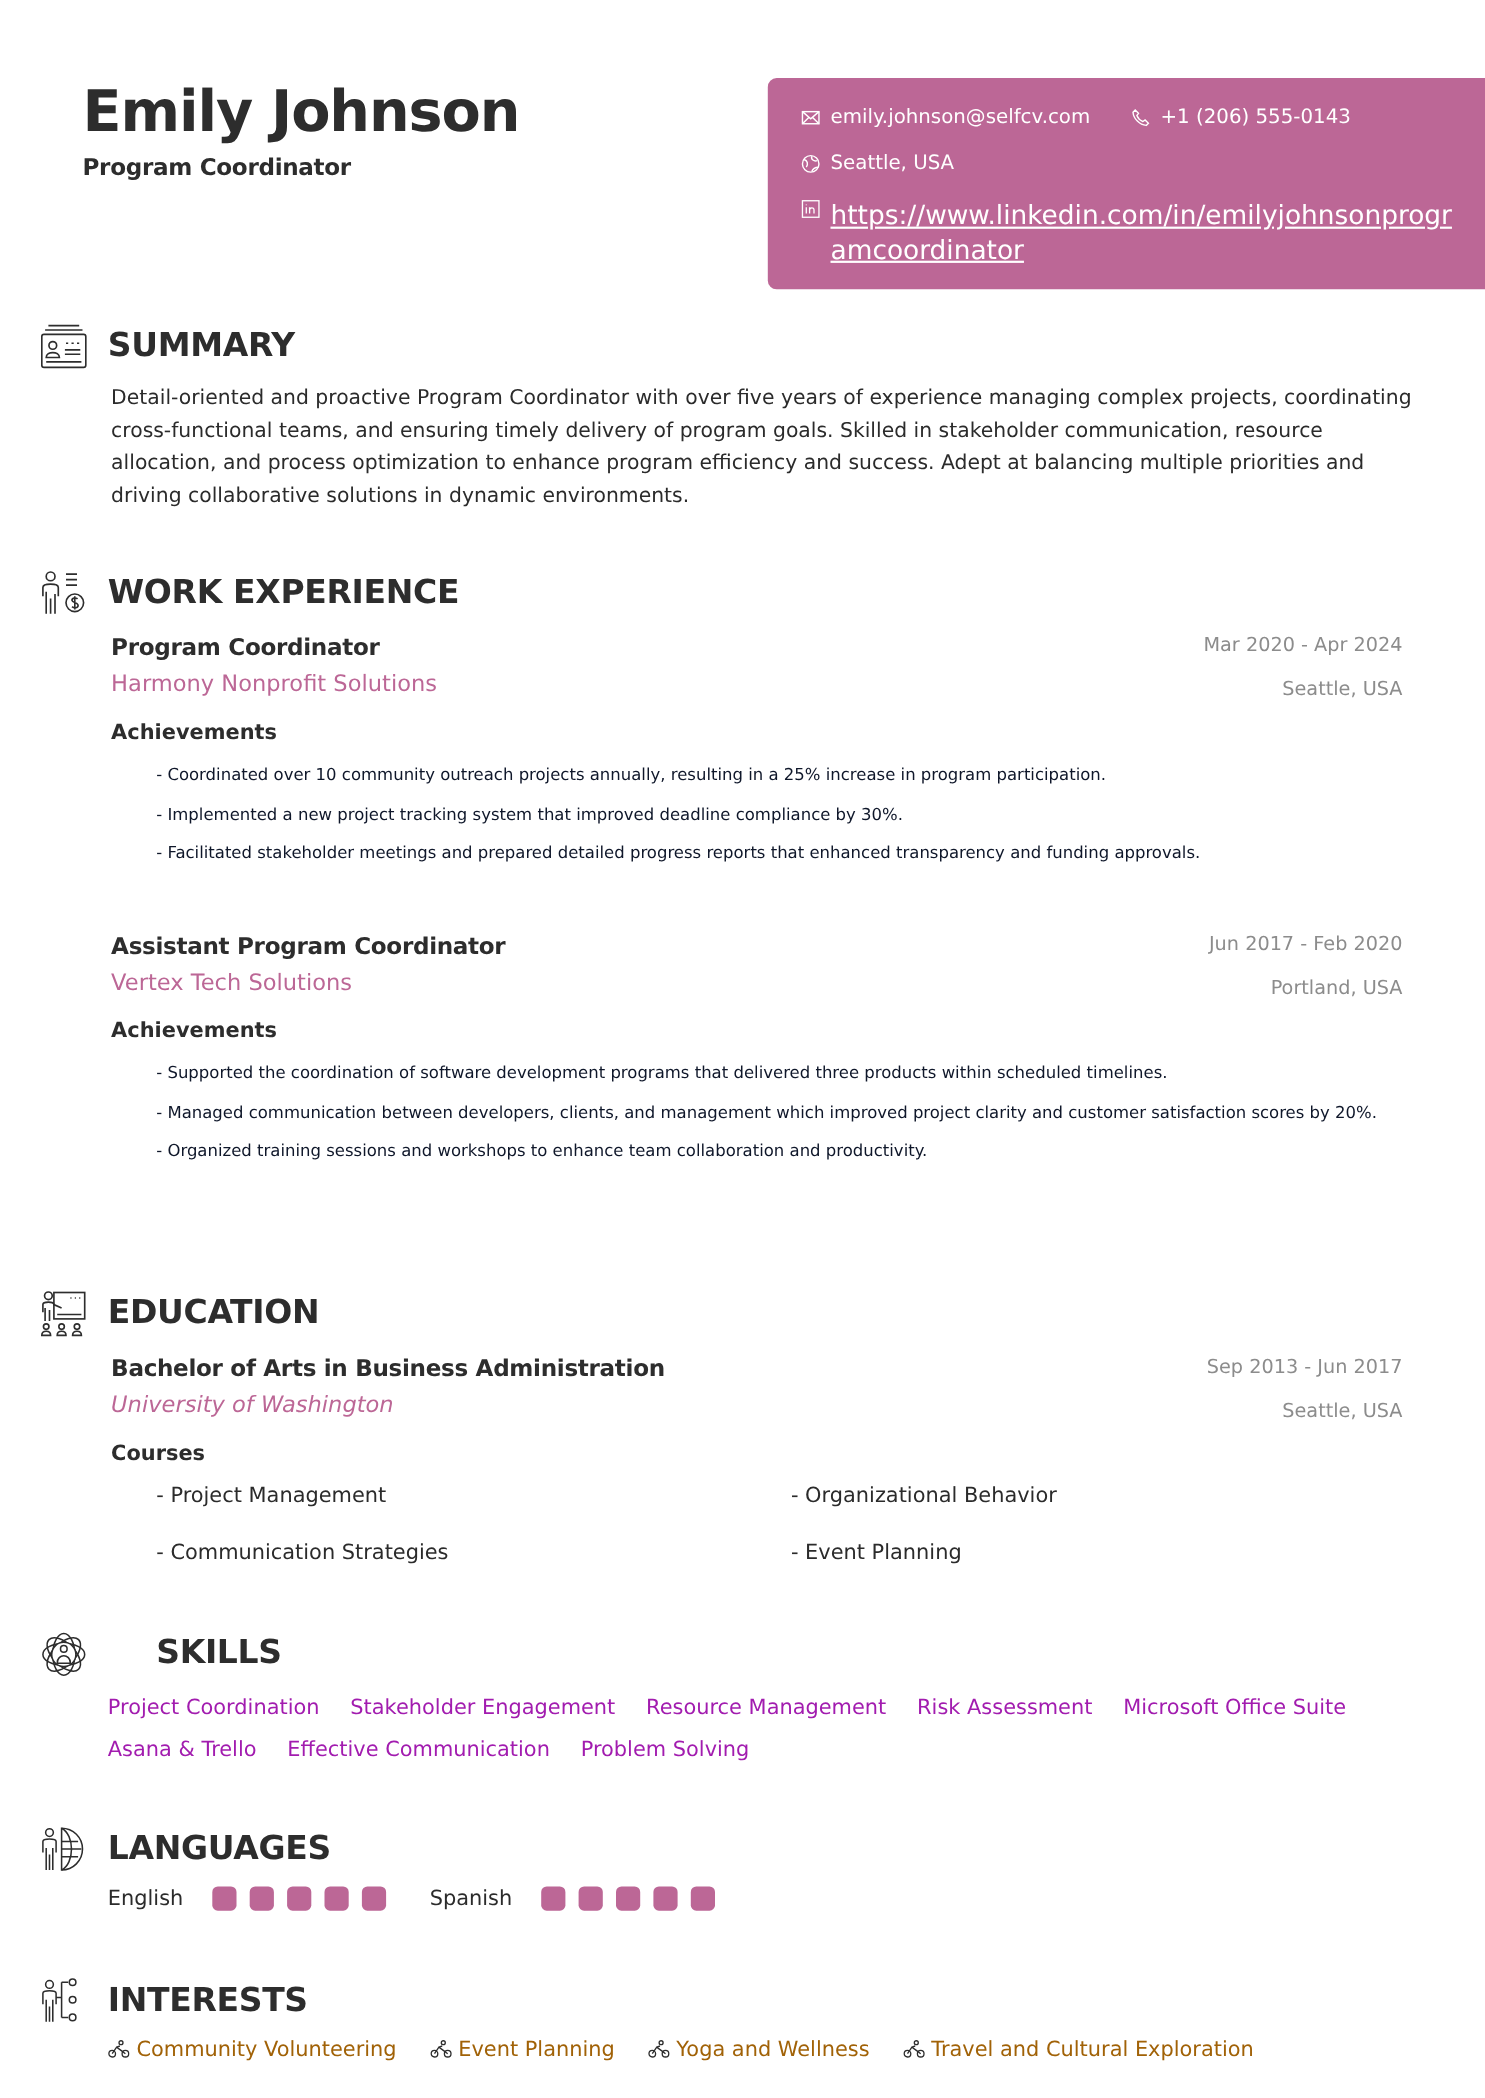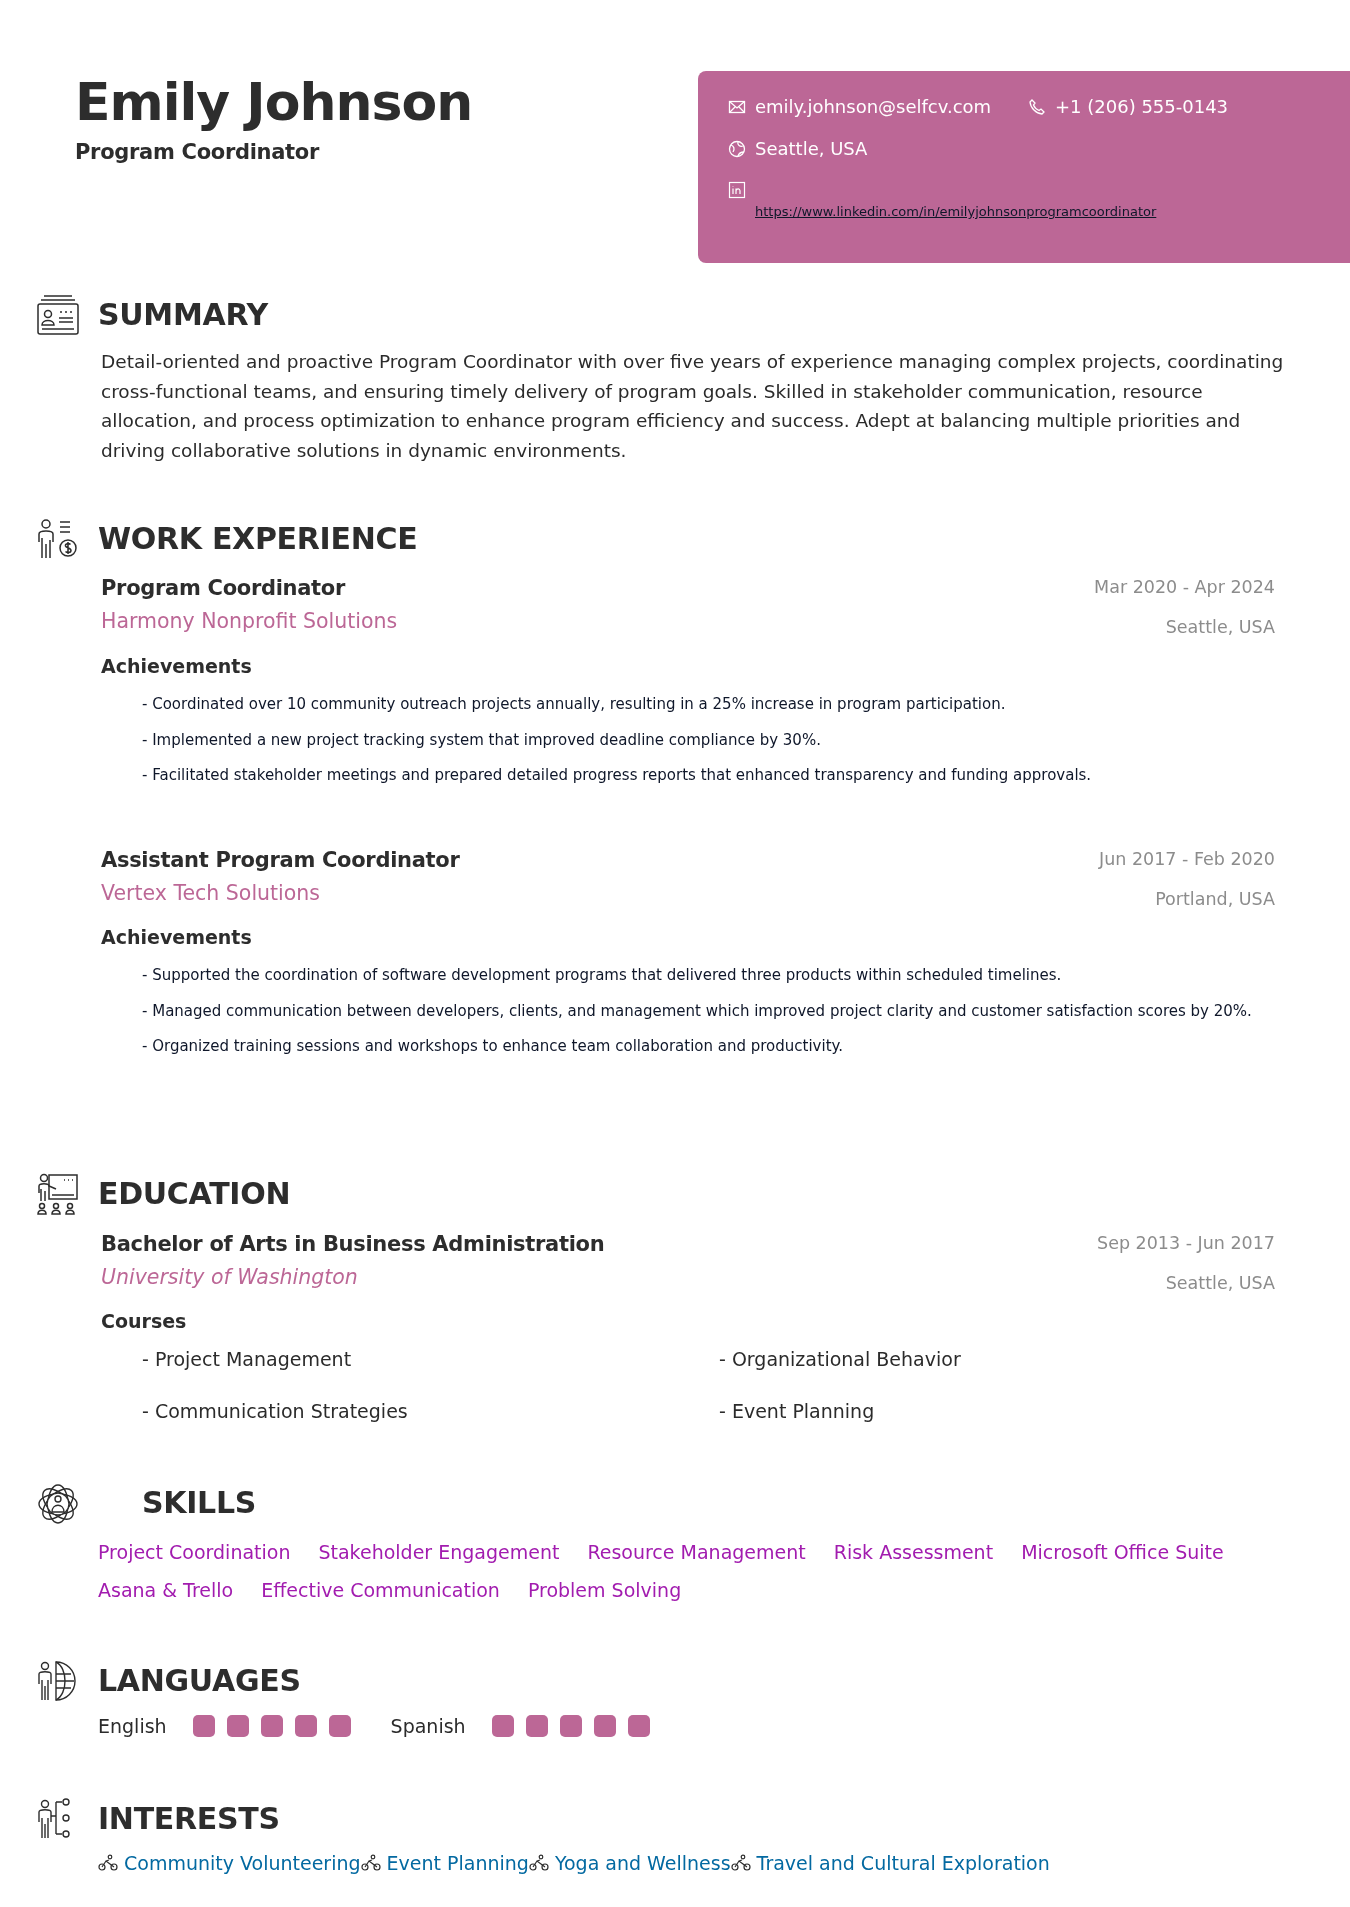--- a/index.html
+++ b/index.html
@@ -6,21 +6,21 @@
   html, body { width: 1350px; height: 1907px; background: #ffffff; overflow: hidden; }
   body { font-family: "DejaVu Sans", "Liberation Sans", sans-serif; color: #2b2b2b; position: relative; }
 
   .name { position: absolute; left: 75px; top: 72px; font-size: 52px; font-weight: 700; color: #2d2d2d; letter-spacing: -1px; }
   .jobtitle { position: absolute; left: 75px; top: 140px; font-size: 21px; font-weight: 700; color: #2d2d2d; letter-spacing: -0.3px; }
 
   .contact-box { position: absolute; left: 698px; top: 71px; width: 660px; height: 192px; background: #bc6796; border-radius: 8px; color: #ffffff; font-size: 18px; }
   .c-row { position: absolute; left: 30px; display: flex; align-items: center; }
   .c-icon { width: 18px; height: 18px; margin-right: 9px; display: inline-flex; }
   .c-text { color: #fff; }
-  .c-link { position: absolute; left: 57px; top: 110px; width: 570px; line-height: 31px; color: #0f172a; text-decoration: underline; word-break: break-all; font-size: 13px; margin-top: 15px; }
+  .c-link { position: absolute; left: 57px; top: 110px; width: 570px; line-height: 31px; color: #ffffff; text-decoration: underline; word-break: break-all; font-size: 24px; }
 
   .section-icon { position: absolute; left: 36px; width: 44px; height: 44px; }
   .section-title { position: absolute; left: 98px; font-size: 30px; font-weight: 700; color: #2d2d2d; letter-spacing: -0.3px; }
 
   .summary-text { position: absolute; left: 101px; top: 347px; width: 1190px; font-size: 18.5px; line-height: 29.5px; color: #2b2b2b; }
 
   .job-title { position: absolute; left: 101px; font-size: 21px; font-weight: 700; color: #2d2d2d; letter-spacing: -0.3px; }
   .company { position: absolute; left: 101px; font-size: 20.5px; color: #bc6796; }
   .date { position: absolute; right: 75px; font-size: 17.5px; color: #8c8c8c; text-align: right; }
   .sub-label { position: absolute; left: 101px; font-size: 19px; font-weight: 600; color: #2d2d2d; }
@@ -31,21 +31,21 @@
   .course { position: absolute; font-size: 19px; color: #2b2b2b; }
   .course::before { content: "- "; }
 
   .skills { position: absolute; left: 98px; top: 1537px; width: 1220px; display: flex; flex-wrap: wrap; column-gap: 28px; row-gap: 8px; font-size: 19px; line-height: 30px; color: #a21caf; }
 
   .lang-row { position: absolute; left: 98px; top: 1715px; display: flex; align-items: center; font-size: 19px; }
   .lang-label { margin-right: 26px; }
   .dot { width: 22px; height: 22px; border-radius: 5px; background: #bc6796; margin-right: 12px; }
   .lang-gap { width: 28px; }
 
-  .interests { position: absolute; left: 98px; top: 1852px; display: flex; font-size: 19px; color: #0369a1; }
+  .interests { position: absolute; left: 98px; top: 1852px; display: flex; gap: 30px; font-size: 19px; color: #a16207; }
   .interest { display: flex; align-items: center; }
   .interest svg { margin-right: 6px; }
 </style>
 </head>
 <body>
 
 <div class="name">Emily Johnson</div>
 <div class="jobtitle">Program Coordinator</div>
 
 <div class="contact-box">

